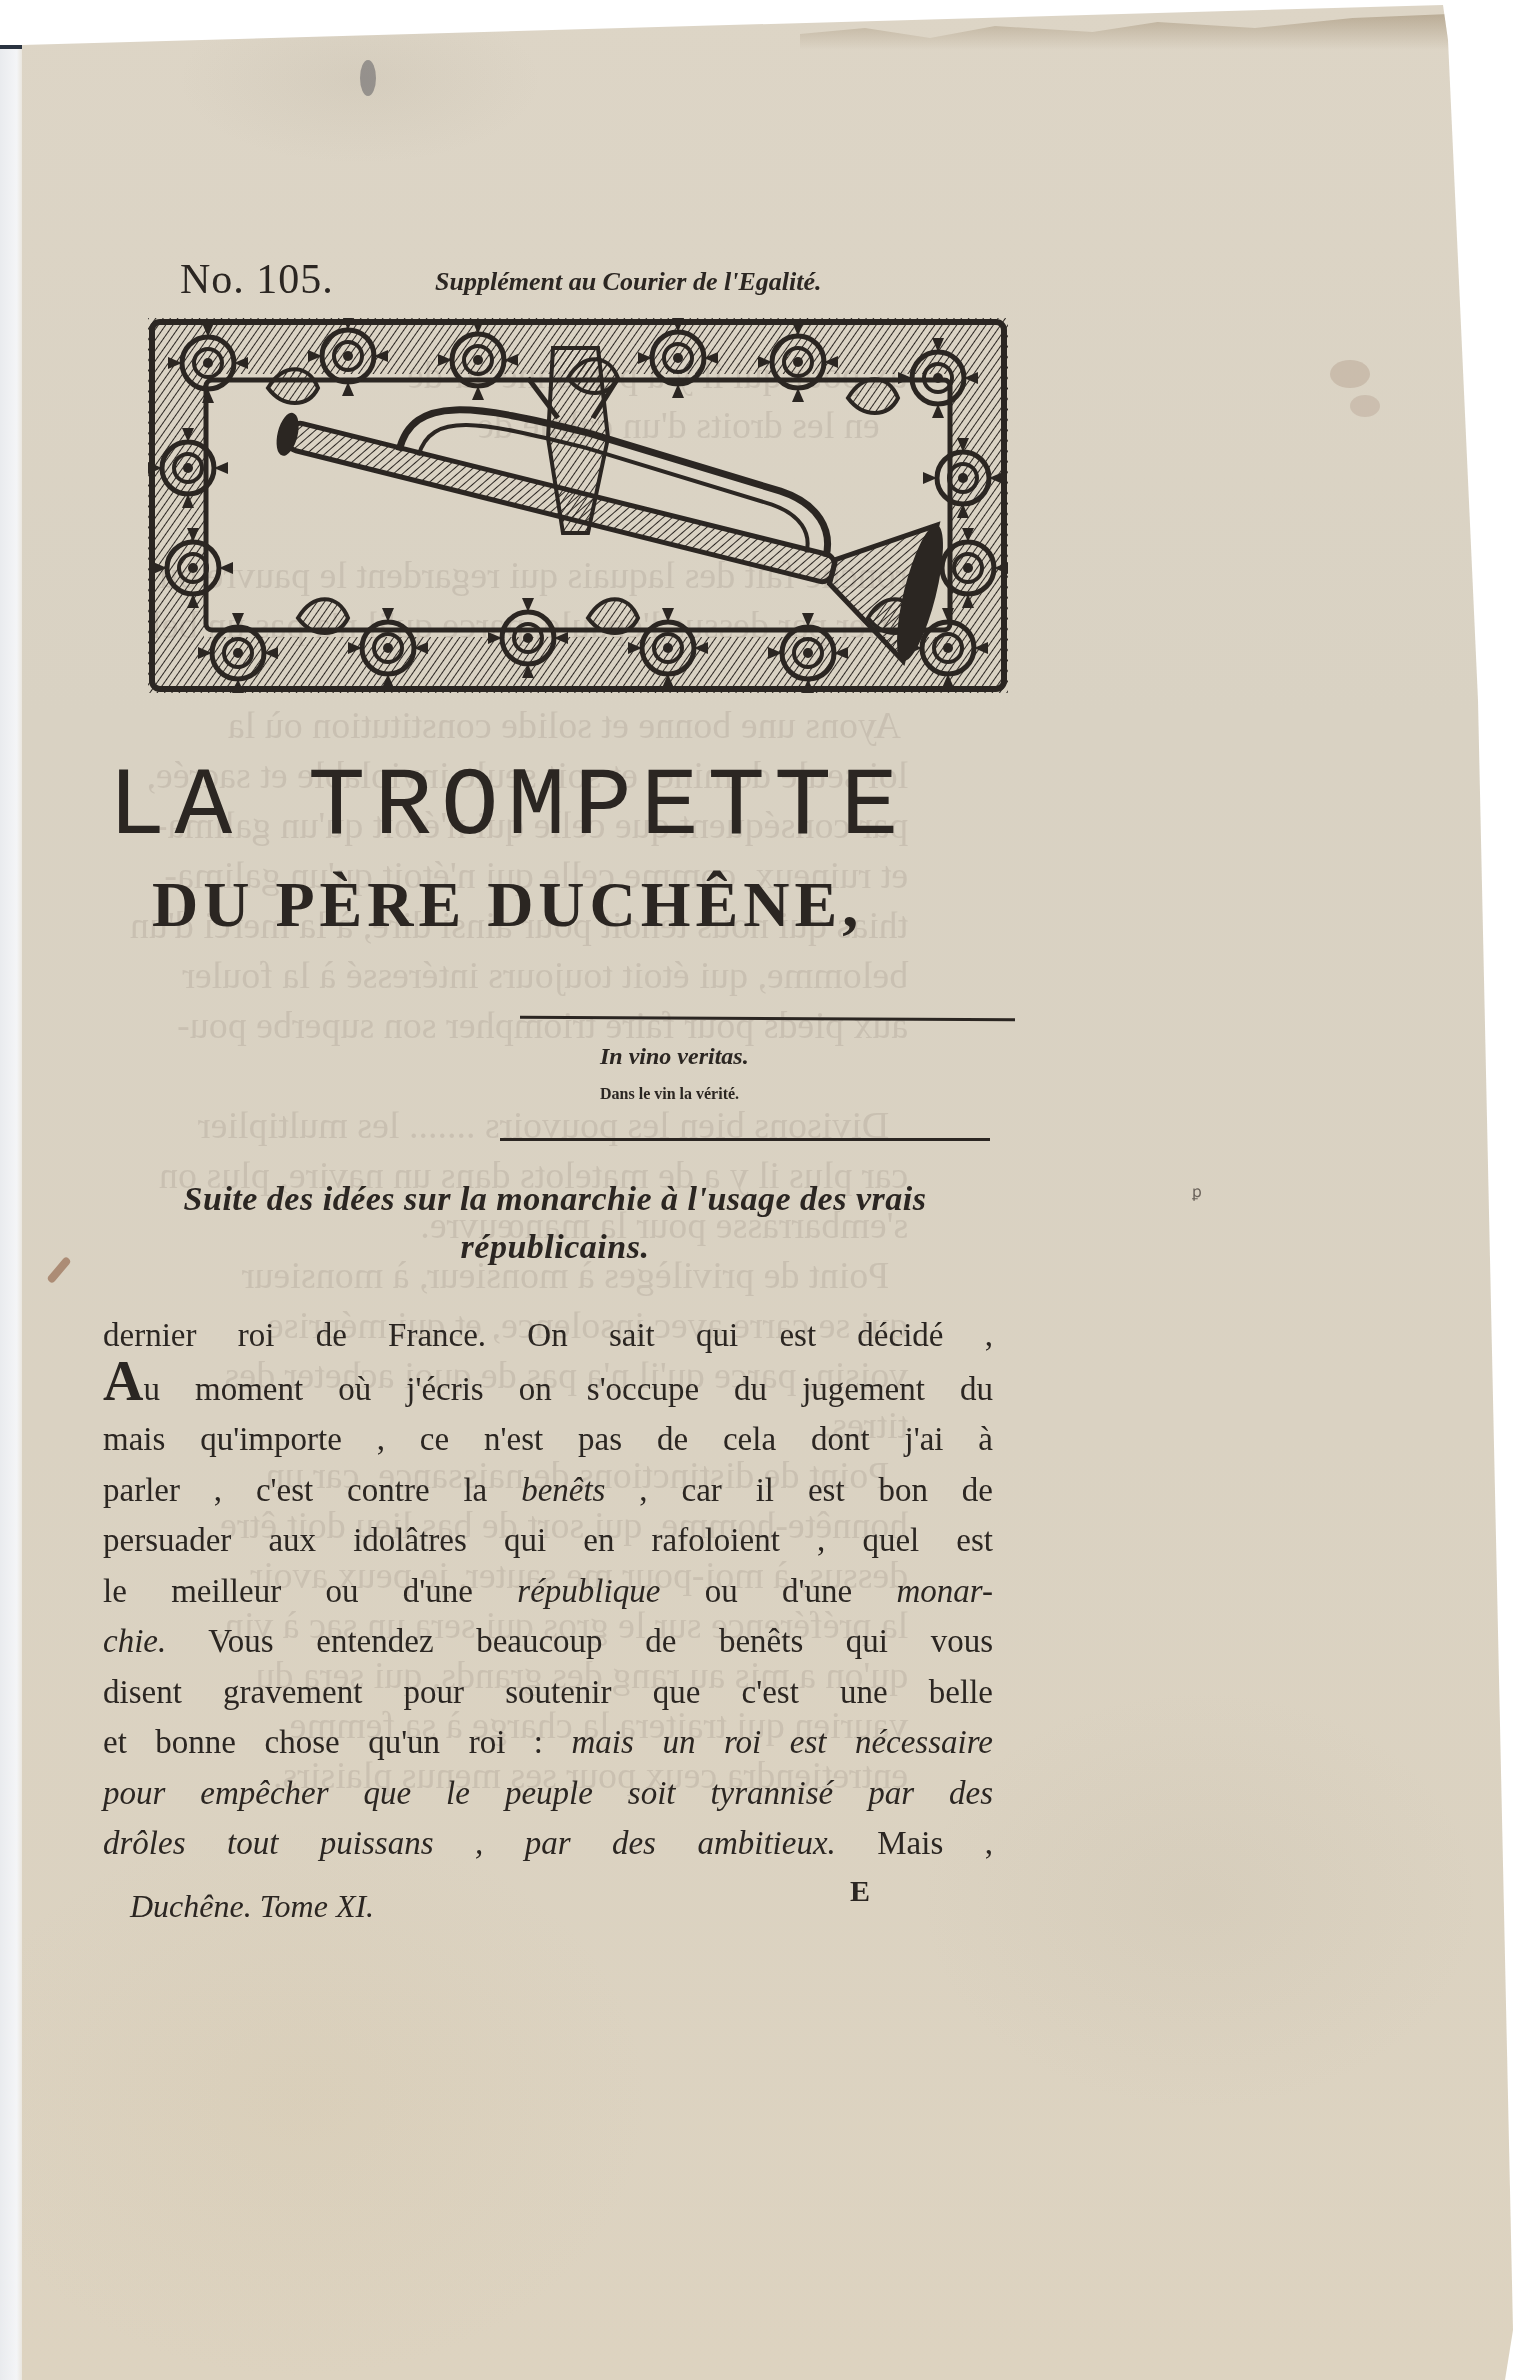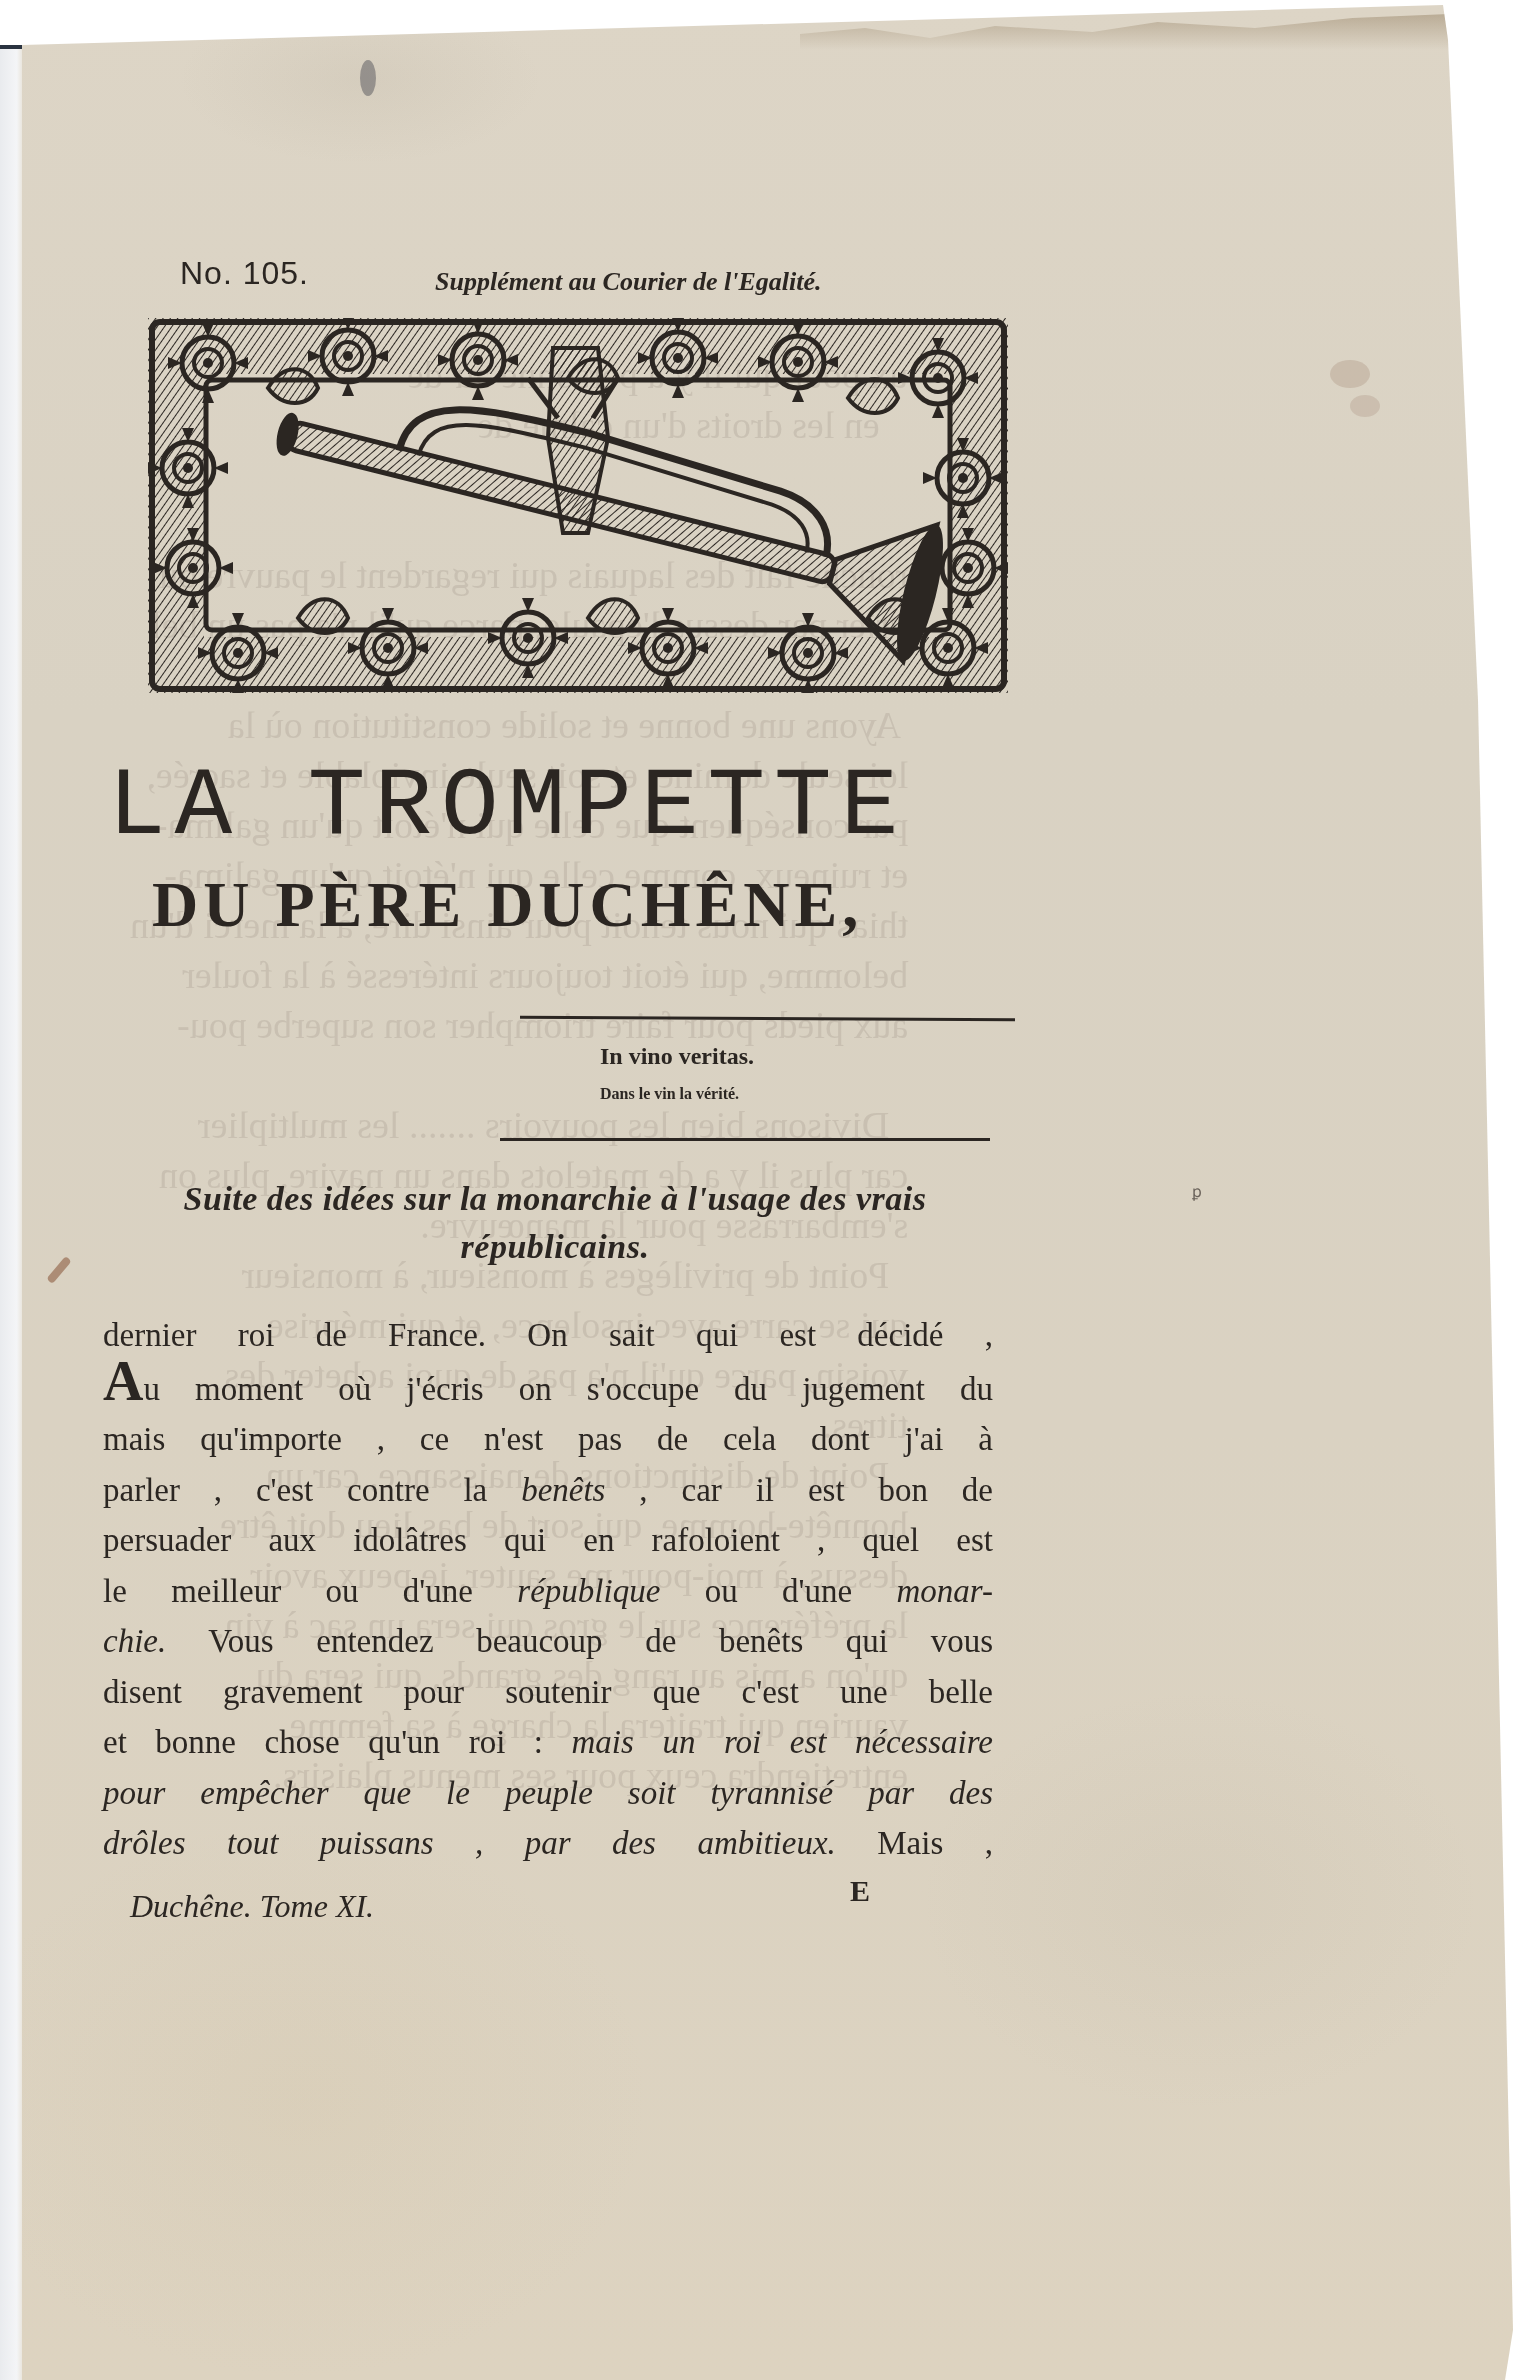--- a/index.html
+++ b/index.html
@@ -34,22 +34,22 @@
     .show-through {
       position: absolute; color: rgba(90,80,70,0.13);
       font-family: "Liberation Serif", serif; font-size: 38px; line-height: 50px;
       transform: scaleX(-1); white-space: pre; pointer-events: none;
     }
     .ink { color: #2b2622; }
     .header-line {
       position: absolute; left: 180px; top: 255px; width: 840px; height: 50px;
     }
     .issue-no {
-      position: absolute; left: 0; top: 0; font-family: Liberation Sans, sans-serif;
-      font-size: 32px; letter-spacing: 1px;
+      position: absolute; left: 0; top: 0; font-family: Liberation Serif, serif;
+      font-size: 42px; letter-spacing: 1px;
     }
     .supplement {
       position: absolute; left: 255px; top: 12px; font-family: "Liberation Serif", serif;
       font-style: italic; font-weight: bold; font-size: 26px;
     }
     .vignette {
       position: absolute; left: 148px; top: 318px; width: 860px; height: 375px;
     }
     .title-main {
       position: absolute; left: 108px; top: 758px; width: 900px;
@@ -57,21 +57,21 @@
       line-height: 100px; white-space: nowrap;
     }
     .title-sub {
       position: absolute; left: 152px; top: 870px; width: 870px;
       font-family: "Liberation Serif", serif; font-size: 64px; letter-spacing: 5px;
       line-height: 70px; white-space: nowrap; font-weight: bold;
     }
     .rule { position: absolute; height: 3px; background: #2b2622; }
     .motto-la {
       position: absolute; left: 600px; top: 1043px; font-family: "Liberation Serif", serif;
-      font-weight: bold; font-size: 24px;
+      font-style: italic; font-weight: bold; font-size: 24px;
     }
     .motto-fr {
       position: absolute; left: 600px; top: 1085px; font-family: "Liberation Serif", serif;
       font-weight: bold; font-size: 16px;
     }
     .article-title {
       position: absolute; left: 95px; top: 1175px; width: 920px; text-align: center;
       font-family: "Liberation Serif", serif; font-style: italic; font-weight: bold;
       font-size: 34px; line-height: 48px; letter-spacing: 0.5px;
     }

